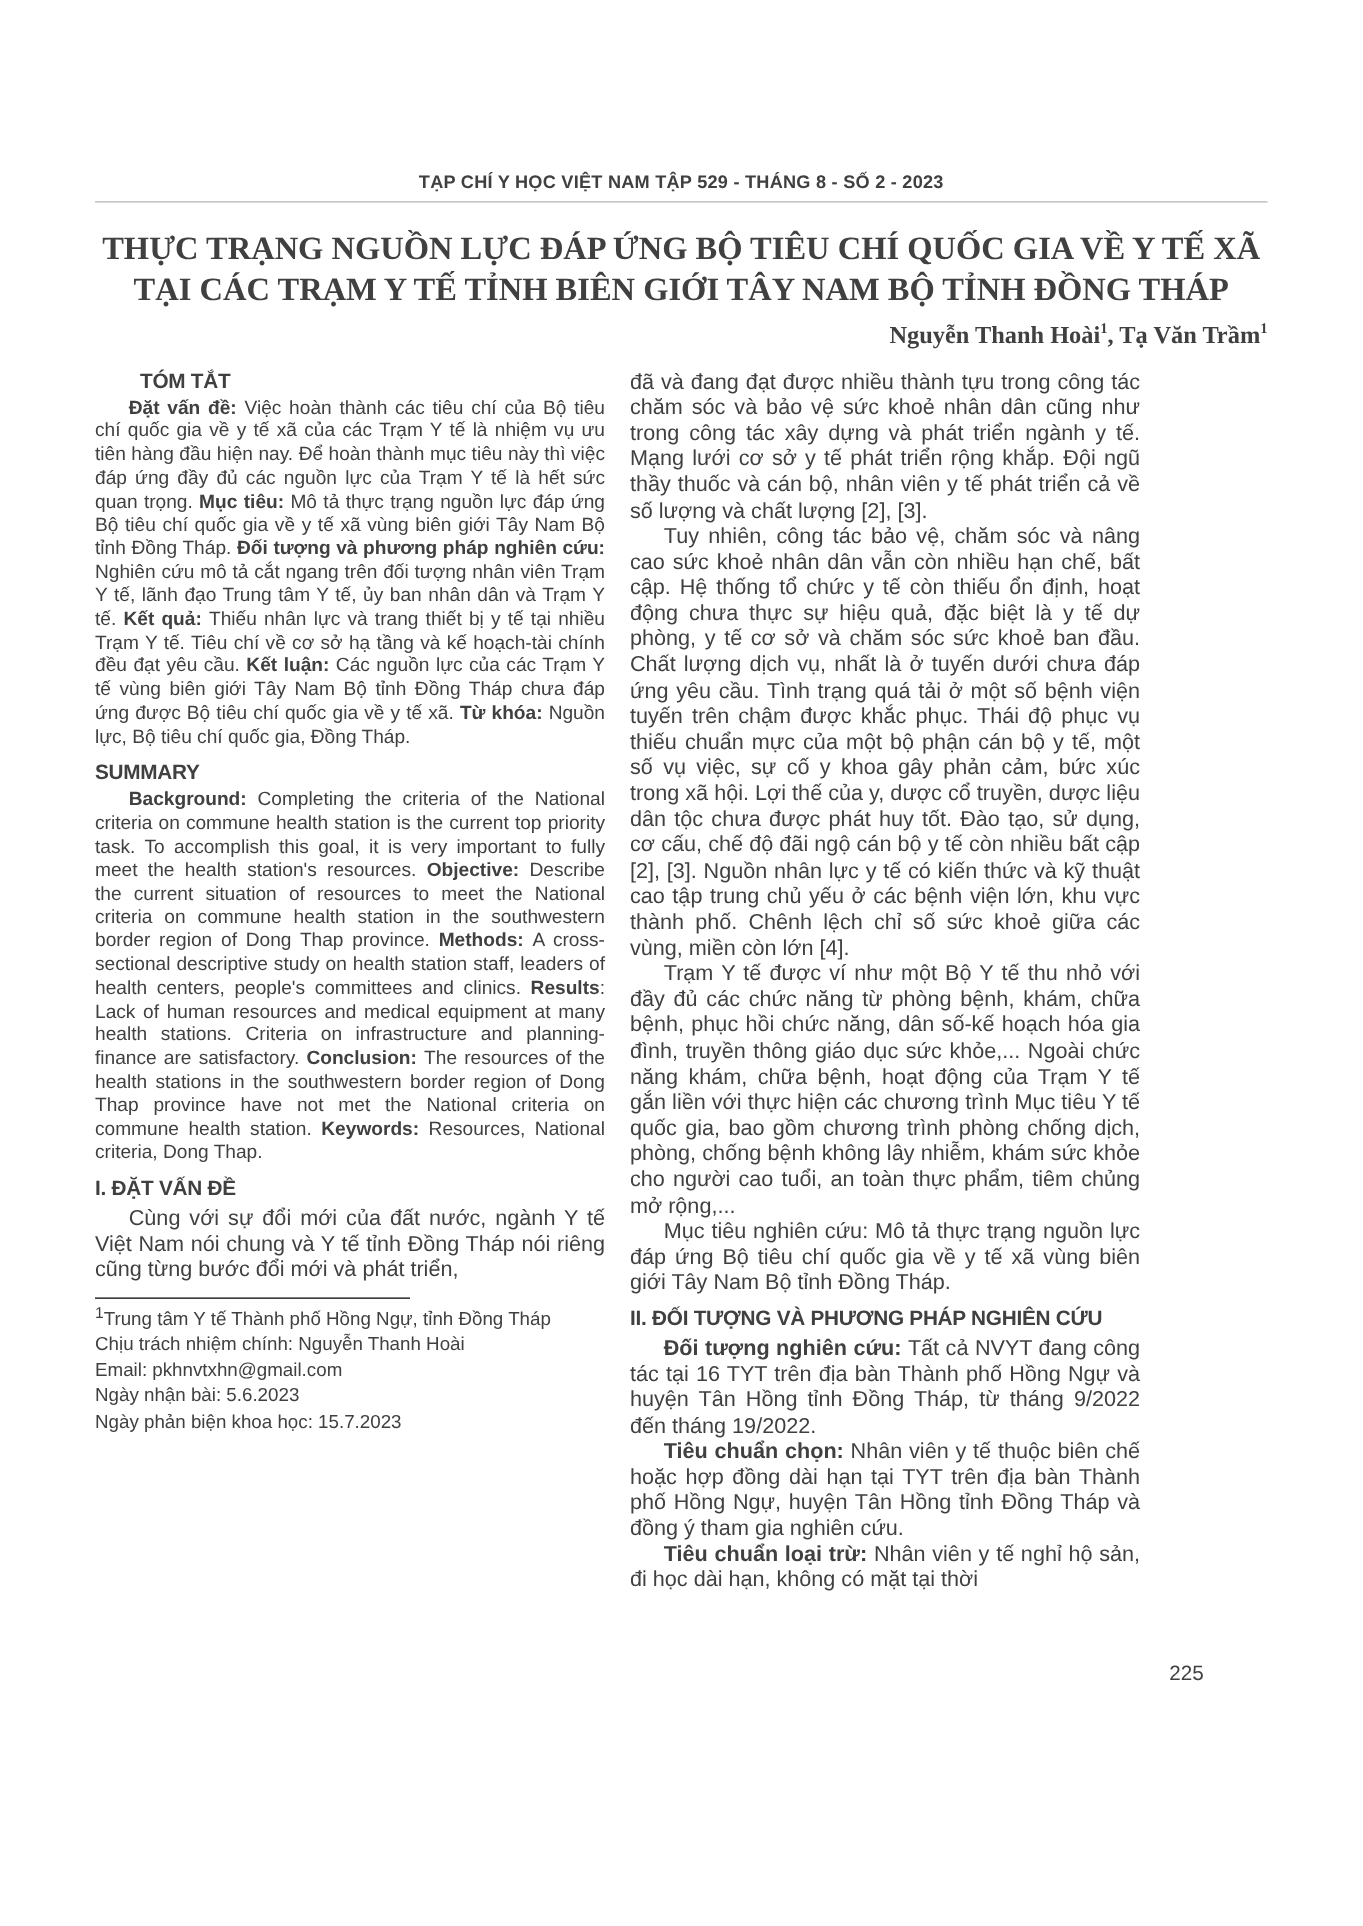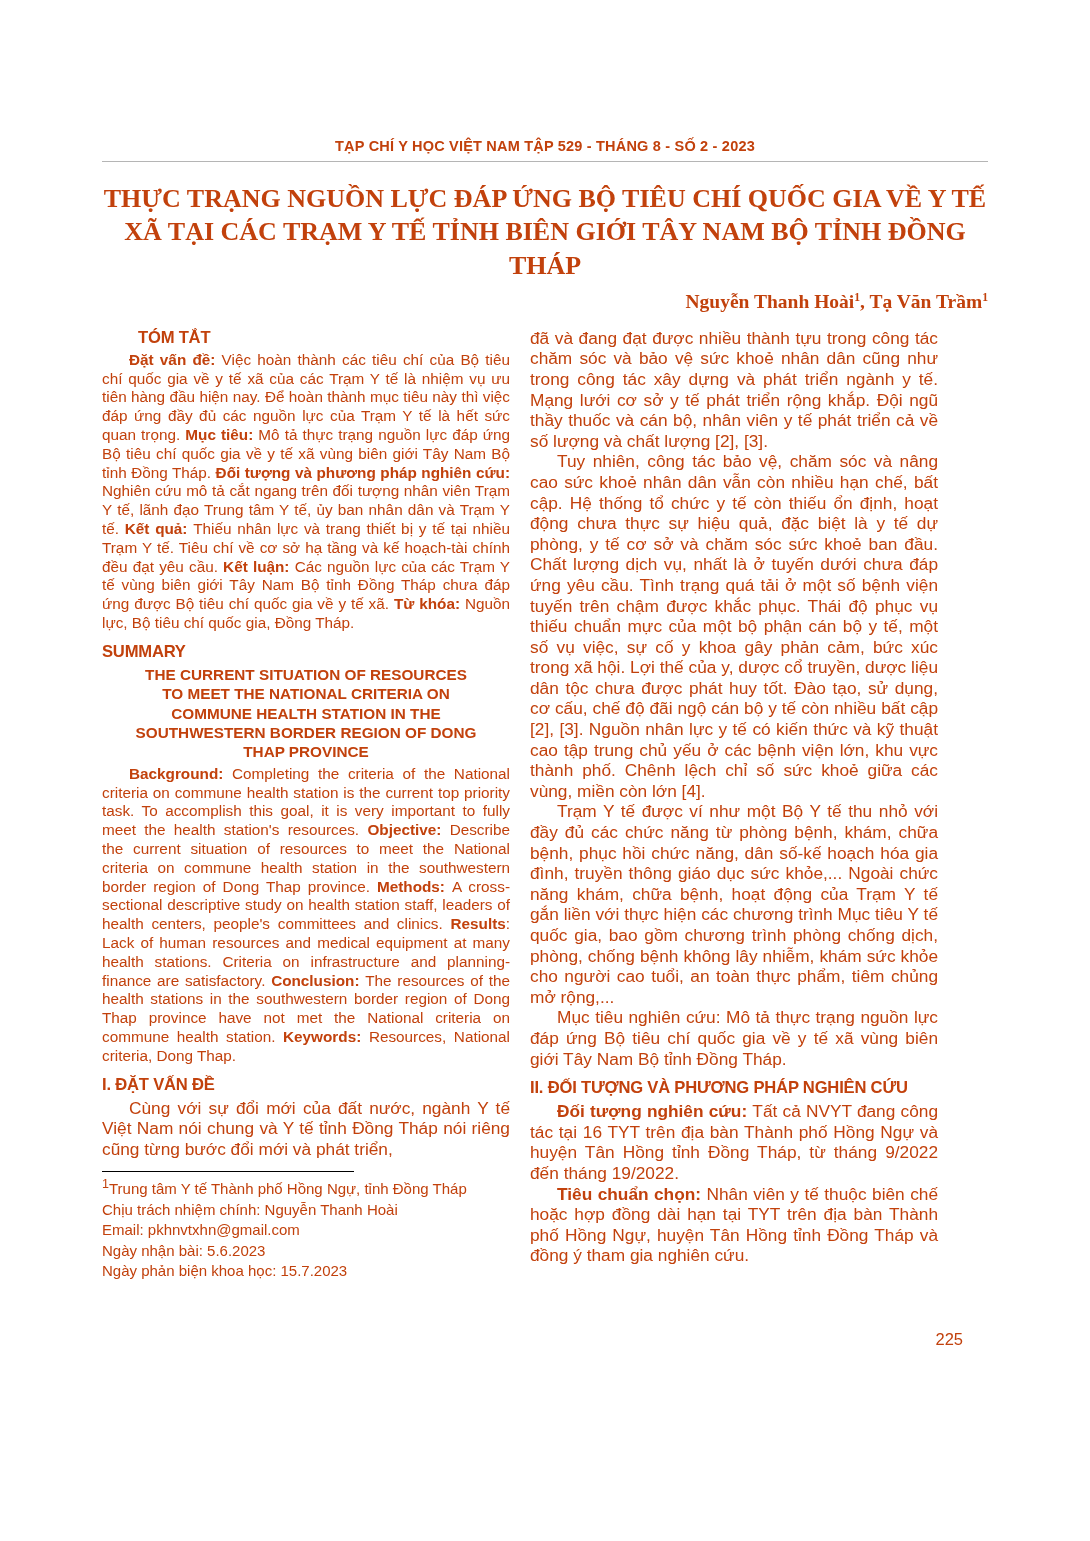--- a/index.html
+++ b/index.html
@@ -3,23 +3,23 @@
 <meta charset="utf-8">
 <style>
   * { box-sizing: border-box; }
   html, body { margin: 0; padding: 0; background: #ffffff; }
   .page {
     position: relative;
     width: 1090px;
     height: 1541px;
     margin: 0 auto;
     background: #ffffff;
-    padding: 138px 102px 0;
+    padding: 138px 76px 0;
     font-family: "Liberation Sans", sans-serif;
-    color: #c2410c;
+    color: #404040;
   }
   .journal-header {
     text-align: center;
     font-weight: bold;
     font-size: 14.5px;
     letter-spacing: 0.2px;
     padding-bottom: 7px;
     border-bottom: 1px solid #b5b5b5;
   }
   .article-title {
@@ -85,21 +85,20 @@
 
   <div class="columns">
 
     <div class="col">
       <h2 class="h-sec first">TÓM TẮT</h2>
 
       <p class="small just ind"><span class="b">Đặt vấn đề: </span><span>Việc hoàn thành các tiêu chí của Bộ tiêu chí quốc gia về y tế xã của các Trạm Y tế là nhiệm vụ ưu tiên hàng đầu hiện nay. Để hoàn thành mục tiêu này thì việc đáp ứng đầy đủ các nguồn lực của Trạm Y tế là hết sức quan trọng. </span><span class="b">Mục tiêu: </span><span>Mô tả thực trạng nguồn lực đáp ứng Bộ tiêu chí quốc gia về y tế xã vùng biên giới Tây Nam Bộ tỉnh Đồng Tháp. </span><span class="b">Đối tượng và phương pháp nghiên cứu: </span><span>Nghiên cứu mô tả cắt ngang trên đối tượng nhân viên Trạm Y tế, lãnh đạo Trung tâm Y tế, ủy ban nhân dân và Trạm Y tế. </span><span class="b">Kết quả: </span><span>Thiếu nhân lực và trang thiết bị y tế tại nhiều Trạm Y tế. Tiêu chí về cơ sở hạ tầng và kế hoạch-tài chính đều đạt yêu cầu. </span><span class="b">Kết luận: </span><span>Các nguồn lực của các Trạm Y tế vùng biên giới Tây Nam Bộ tỉnh Đồng Tháp chưa đáp ứng được Bộ tiêu chí quốc gia về y tế xã. </span><span class="b i">Từ khóa: </span><span>Nguồn lực, Bộ tiêu chí quốc gia, Đồng Tháp.</span></p>
 
       <h2 class="h-sec">SUMMARY</h2>
 
-      <div class="summary-title">THE CURRENT SITUATION OF RESOURCES TO MEET THE NATIONAL CRITERIA ON COMMUNE HEALTH STATION IN THE SOUTHWESTERN BORDER REGION OF DONG THAP PROVINCE</div>
 
       <p class="small just ind"><span class="b">Background: </span><span>Completing the criteria of the National criteria on commune health station is the current top priority task. To accomplish this goal, it is very important to fully meet the health station's resources. </span><span class="b">Objective: </span><span>Describe the current situation of resources to meet the National criteria on commune health station in the southwestern border region of Dong Thap province. </span><span class="b">Methods: </span><span>A cross-sectional descriptive study on health station staff, leaders of health centers, people's committees and clinics. </span><span class="b">Results</span><span>: Lack of human resources and medical equipment at many health stations. Criteria on infrastructure and planning-finance are satisfactory. </span><span class="b">Conclusion: </span><span>The resources of the health stations in the southwestern border region of Dong Thap province have not met the National criteria on commune health station. </span><span class="b i">Keywords: </span><span>Resources, National criteria, Dong Thap.</span></p>
 
       <h2 class="h-sec">I. ĐẶT VẤN ĐỀ</h2>
 
       <p class="body just ind">Cùng với sự đổi mới của đất nước, ngành Y tế Việt Nam nói chung và Y tế tỉnh Đồng Tháp nói riêng cũng từng bước đổi mới và phát triển,</p>
 
       <div class="footnote">
         <div class="fn-rule"></div>
         <div><sup class="i">1</sup><span class="i">Trung tâm Y tế Thành phố Hồng Ngự, tỉnh Đồng Tháp</span></div>
@@ -118,19 +117,20 @@
       <p class="body just ind"><span>Trạm Y tế được ví như một Bộ Y tế thu nhỏ với đầy đủ các chức năng từ phòng bệnh, khám, chữa bệnh, phục hồi chức năng, dân số-kế hoạch hóa gia đình, truyền thông giáo dục sức khỏe,... Ngoài chức năng khám, chữa bệnh, hoạt động của Trạm Y tế gắn liền với thực hiện các chương trình Mục tiêu Y tế quốc gia, bao gồm chương trình phòng chống dịch, phòng, chống bệnh không lây nhiễm, khám sức khỏe cho người cao tuổi, an toàn thực phẩm, tiêm chủng mở rộng,...</span></p>
 
       <p class="body just ind"><span>Mục tiêu nghiên cứu: </span><span class="i">Mô tả thực trạng nguồn lực đáp ứng Bộ tiêu chí quốc gia về y tế xã vùng biên giới Tây Nam Bộ tỉnh Đồng Tháp.</span></p>
 
       <h2 class="h-sec">II. ĐỐI TƯỢNG VÀ PHƯƠNG PHÁP NGHIÊN CỨU</h2>
 
       <p class="body just ind"><span class="b">Đối tượng nghiên cứu: </span><span>Tất cả NVYT đang công tác tại 16 TYT trên địa bàn Thành phố Hồng Ngự và huyện Tân Hồng tỉnh Đồng Tháp, từ tháng 9/2022 đến tháng 19/2022.</span></p>
 
       <p class="body just ind"><span class="b i">Tiêu chuẩn chọn: </span><span>Nhân viên y tế thuộc biên chế hoặc hợp đồng dài hạn tại TYT trên địa bàn Thành phố Hồng Ngự, huyện Tân Hồng tỉnh Đồng Tháp và đồng ý tham gia nghiên cứu.</span></p>
 
+      <p class="body just ind"><span class="b i">Tiêu chuẩn loại trừ: </span><span>Nhân viên y tế nghỉ hộ sản, đi học dài hạn, không có mặt tại thời</span></p>
     </div>
 
   </div>
 
   <div class="page-number">225</div>
 
 </div>
 
 </body></html>

